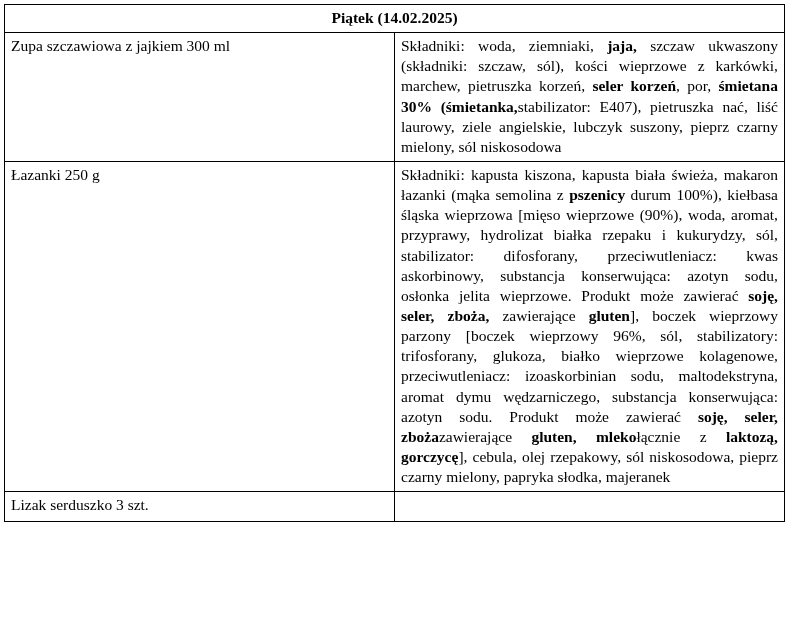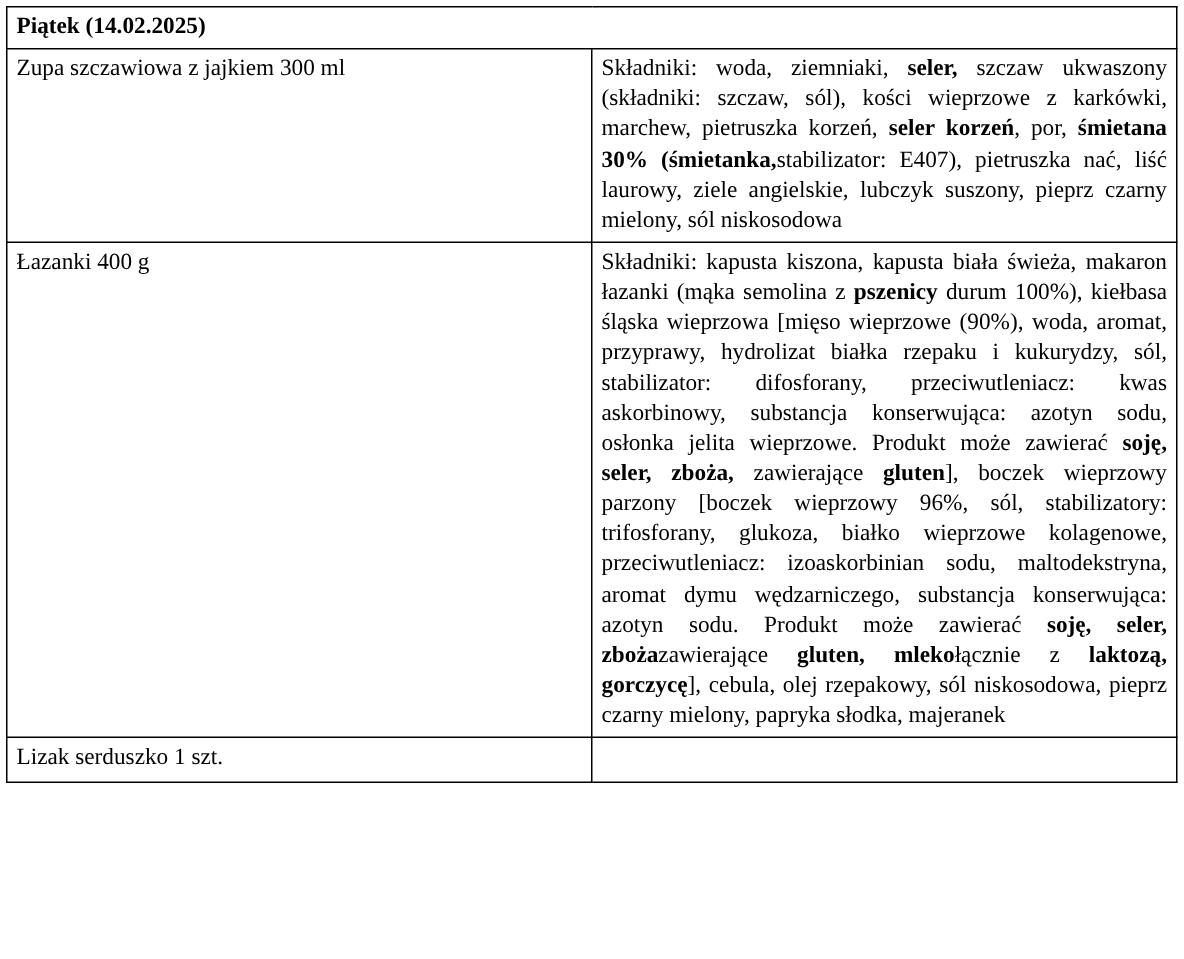--- a/index.html
+++ b/index.html
@@ -27,20 +27,21 @@
     border: 1.5px solid #000;
   }
   table.menu td {
     border: 1.5px solid #000;
     vertical-align: top;
     font-size: 15.5px;
     line-height: 1.30;
     padding: 3px 6px 4px 6px;
   }
   td.header-cell {
+    text-align: center;
     font-weight: bold;
     padding: 3px 0 4px 0;
     font-size: 16px;
   }
   td.left-col {
     width: 316px;
     margin-top: 41px;
   }
   td.right-col {
     width: 449px;
@@ -55,25 +56,25 @@
 <body>
 
 <div class="page">
   <table class="menu">
     <tbody>
       <tr>
         <td class="header-cell" colspan="2">Piątek (14.02.2025)</td>
       </tr>
       <tr>
         <td class="left-col">Zupa szczawiowa z jajkiem 300 ml</td>
-        <td class="right-col">Składniki:  woda, ziemniaki,  <b>seler,</b> szczaw ukwaszony (składniki: szczaw, sól), kości wieprzowe z karkówki, marchew, pietruszka korzeń, <b>seler korzeń</b>, por, <b>śmietana 30%  (śmietanka,</b>stabilizator: E407), pietruszka nać, liść laurowy, ziele angielskie,  lubczyk suszony,  pieprz czarny mielony, sól niskosodowa</td>
+        <td class="right-col">Składniki:  woda, ziemniaki,  <b>jaja,</b> szczaw ukwaszony (składniki: szczaw, sól), kości wieprzowe z karkówki, marchew, pietruszka korzeń, <b>seler korzeń</b>, por, <b>śmietana 30%  (śmietanka,</b>stabilizator: E407), pietruszka nać, liść laurowy, ziele angielskie,  lubczyk suszony,  pieprz czarny mielony, sól niskosodowa</td>
       </tr>
       <tr>
-        <td class="left-col">Łazanki 400 g</td>
+        <td class="left-col">Łazanki 250 g</td>
         <td class="right-col">Składniki:  kapusta kiszona, kapusta biała świeża, makaron łazanki (mąka semolina z <b>pszenicy</b> durum 100%), kiełbasa śląska wieprzowa [mięso wieprzowe (90%), woda, aromat, przyprawy, hydrolizat białka rzepaku i kukurydzy,  sól, stabilizator: difosforany, przeciwutleniacz: kwas askorbinowy, substancja konserwująca: azotyn sodu, osłonka jelita wieprzowe. Produkt może zawierać <b>soję, seler, zboża,</b> zawierające <b>gluten</b>], boczek wieprzowy parzony [boczek wieprzowy 96%, sól, stabilizatory: trifosforany, glukoza, białko wieprzowe kolagenowe, przeciwutleniacz: izoaskorbinian sodu, maltodekstryna, aromat dymu wędzarniczego, substancja konserwująca: azotyn sodu. Produkt może zawierać <b>soję, seler, zboża</b>zawierające <b>gluten, mleko</b>łącznie z <b>laktozą, gorczycę</b>], cebula, olej rzepakowy, sól niskosodowa, pieprz czarny mielony, papryka słodka, majeranek</td>
       </tr>
       <tr>
-        <td class="left-col">Lizak serduszko 1 szt.</td>
+        <td class="left-col">Lizak serduszko 3 szt.</td>
         <td class="right-col empty-right"></td>
       </tr>
     </tbody>
   </table>
 </div>
 
 </body></html>

